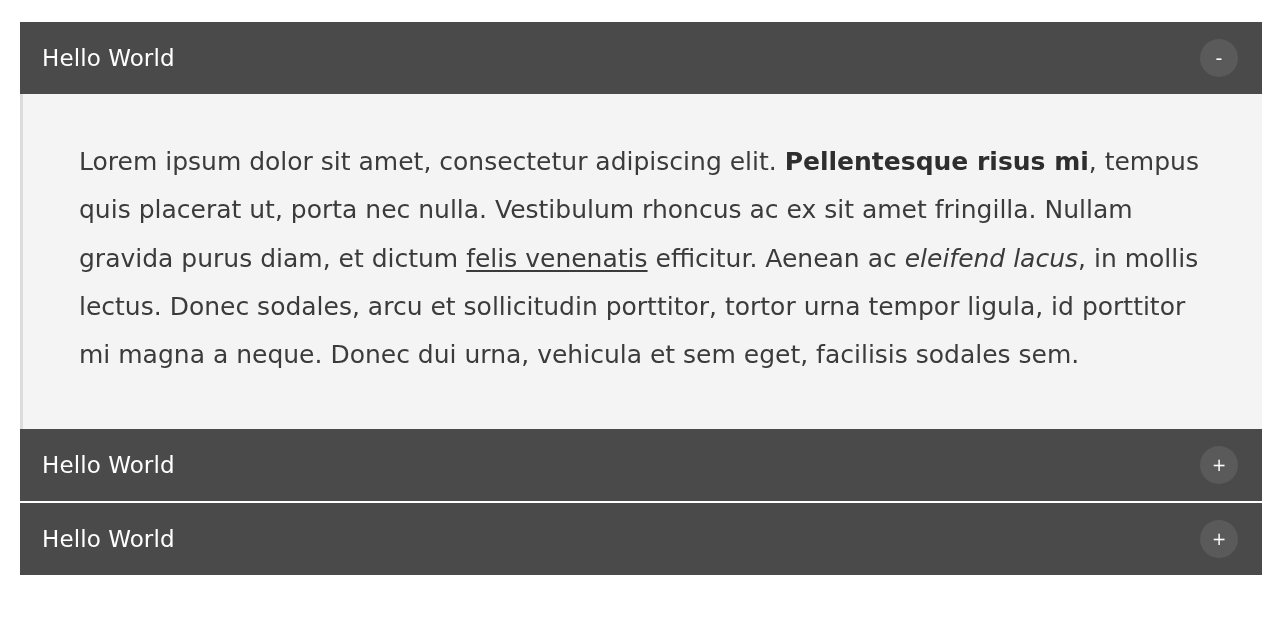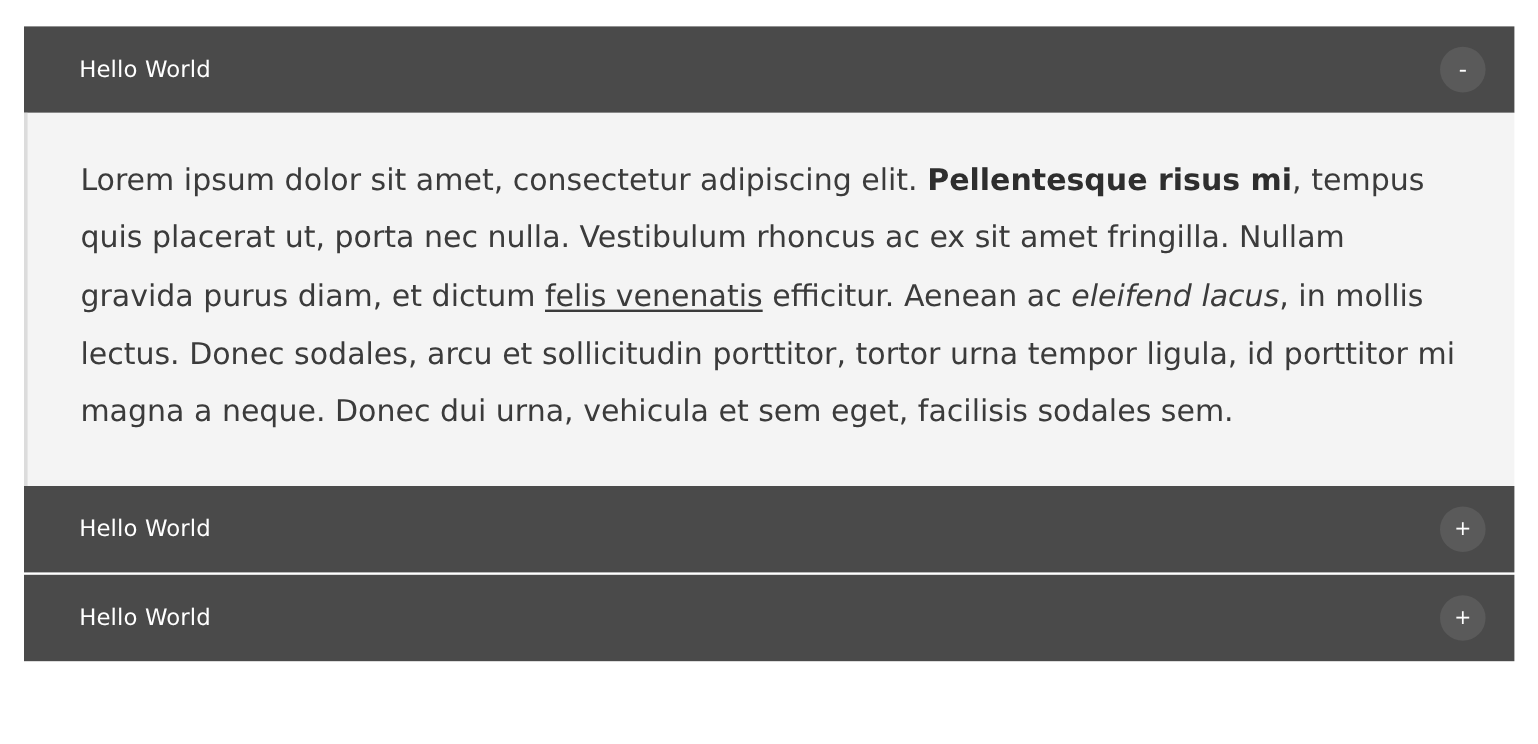--- a/index.html
+++ b/index.html
@@ -34,26 +34,25 @@
     box-sizing: border-box;
     cursor: pointer;
     user-select: none;
   }
 
   .panel-header.spaced {
     margin-top: 2px;
   }
 
   .panel-title {
-    font-size: 19px;
+    font-size: 23px;
     font-weight: 400;
     letter-spacing: 0.1px;
     color: #ffffff;
     line-height: 1;
-    margin-left: 24px;
   }
 
   .toggle-btn {
     width: 38px;
     height: 38px;
     border-radius: 50%;
     background: #5a5a5a;
     color: #ffffff;
     display: flex;
     align-items: center;
@@ -73,21 +72,21 @@
     background: #f4f4f4;
     border-left: 3px solid #dcdcdc;
     padding: 28px 40px 34px 40px;
     box-sizing: border-box;
   }
 
   .body-text {
     font-size: 25px;
     line-height: 1.93;
     color: #3b3b3b;
-    margin: 4px;
+    margin: 16px;
     font-weight: 400;
   }
 
   .body-text b {
     font-weight: 700;
     color: #2e2e2e;
   }
 
   .body-text i {
     font-style: italic;

